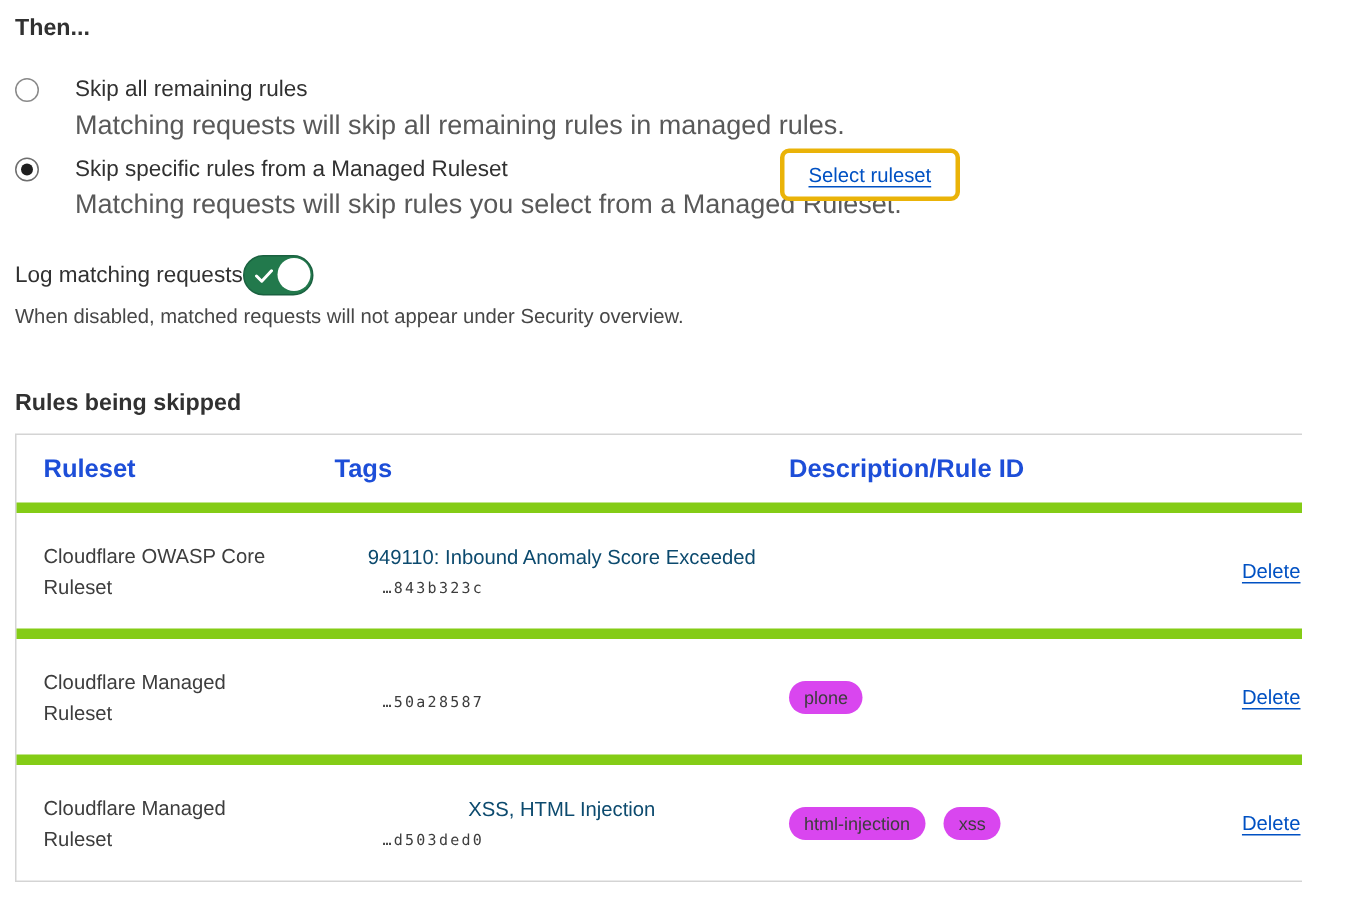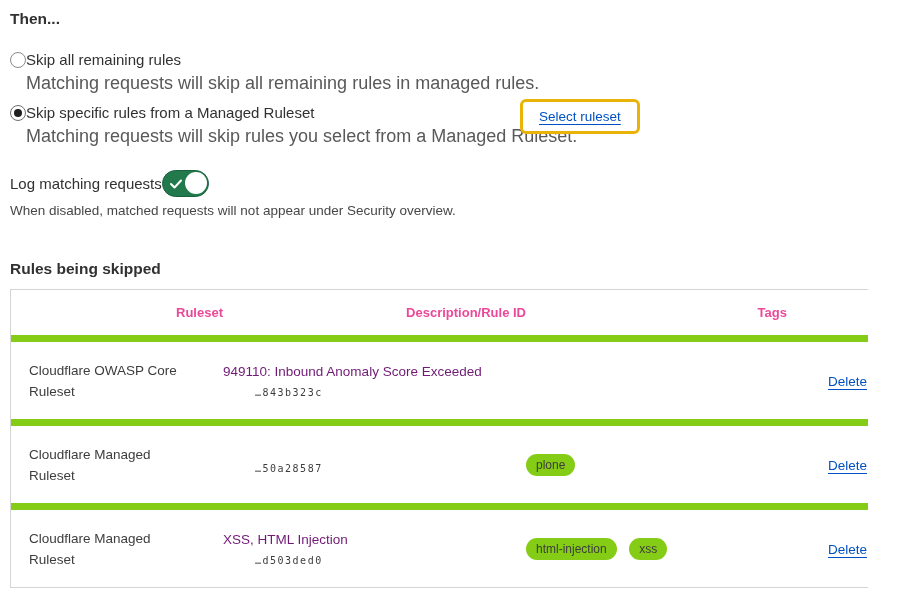--- a/index.html
+++ b/index.html
@@ -10,21 +10,21 @@
     font-family: "Liberation Sans", "DejaVu Sans", sans-serif;
     color: #313131;
   }
   .page { position: relative; width: 868px; height: 614px; background: #fff; overflow: hidden; }
 
   h2, h3 { margin: 0; font-size: 15.5px; font-weight: 700; color: #313131; }
 
   .then-title { position: absolute; left: 10px; top: 10px; }
 
   
-  .option { position: absolute; left: 10px; display: flex; gap: 0; }
+  .option { position: absolute; left: 10px; display: flex; gap: 24px; }
   .radio {
     width: 16px; height: 16px; flex: none; margin-top: 2px;
     border: 1.5px solid #8a8a8a; border-radius: 50%; background: #fff;
     cursor: pointer;
   }
   .option.selected .radio { border-color: #6e6e6e; }
   .option.selected .radio::after {
     content: ''; display: block; width: 8px; height: 8px; margin: 2.5px;
     border-radius: 50%; background: #1f1f1f;
   }
@@ -62,30 +62,30 @@
     position: absolute; left: 10px; top: 289px; width: 889px;
     border: 1px solid #d4d4d4; background: #fff;
   }
   .grid-row {
     display: grid;
     grid-template-columns: 194px 303px 1fr 80px;
     align-items: center;
     padding: 0 31px 0 18px;
   }
   .thead { height: 45px; }
-  .th { font-size: 13px; font-weight: 700; color: #ec4899; text-align: right; }
+  .th { font-size: 17px; font-weight: 700; color: #1d4ed8; }
   .trow { height: 84px; border-top: 7px solid #84cc16; }
   .td-ruleset { font-size: 13.5px; line-height: 21px; color: #3d3d3d; max-width: 170px; }
-  .desc-line { font-size: 13.5px; color: #701a75; }
+  .desc-line { font-size: 13.5px; color: #0c4a6e; text-align: center; }
   .rule-id {
     font-family: "DejaVu Sans Mono", "Liberation Mono", monospace;
     font-size: 10px; letter-spacing: 1.5px; color: #3d3d3d; margin-top: 8px; margin-left: 32px;
   }
   .tag {
-    display: inline-block; background: #84cc16; color: #3d3d3d;
+    display: inline-block; background: #d946ef; color: #3d3d3d;
     font-size: 12px; line-height: 14px; padding: 4px 10px;
     border-radius: 11px; margin-right: 8px;
   }
   .td-action { justify-self: end; }
   .delete-link {
     font-size: 13.5px; color: #0051c3; text-decoration: underline;
     text-underline-offset: 3px; cursor: pointer;
   }
 </style>
 </head>
@@ -123,22 +123,22 @@
     </span>
   </div>
   <div class="log-desc">When disabled, matched requests will not appear under Security overview.</div>
 
   <h3 class="table-title">Rules being skipped</h3>
 
   <div class="table">
 
     <div class="grid-row thead">
       <div class="th">Ruleset</div>
+      <div class="th">Tags</div>
       <div class="th">Description/Rule ID</div>
-      <div class="th">Tags</div>
       <div class="th"></div>
     </div>
 
     <div class="grid-row trow">
       <div class="td td-ruleset">Cloudflare OWASP Core Ruleset</div>
       <div class="td td-desc">
         <div class="desc-line">949110: Inbound Anomaly Score Exceeded</div>
         <div class="rule-id">…843b323c</div>
       </div>
       <div class="td td-tags"></div>

